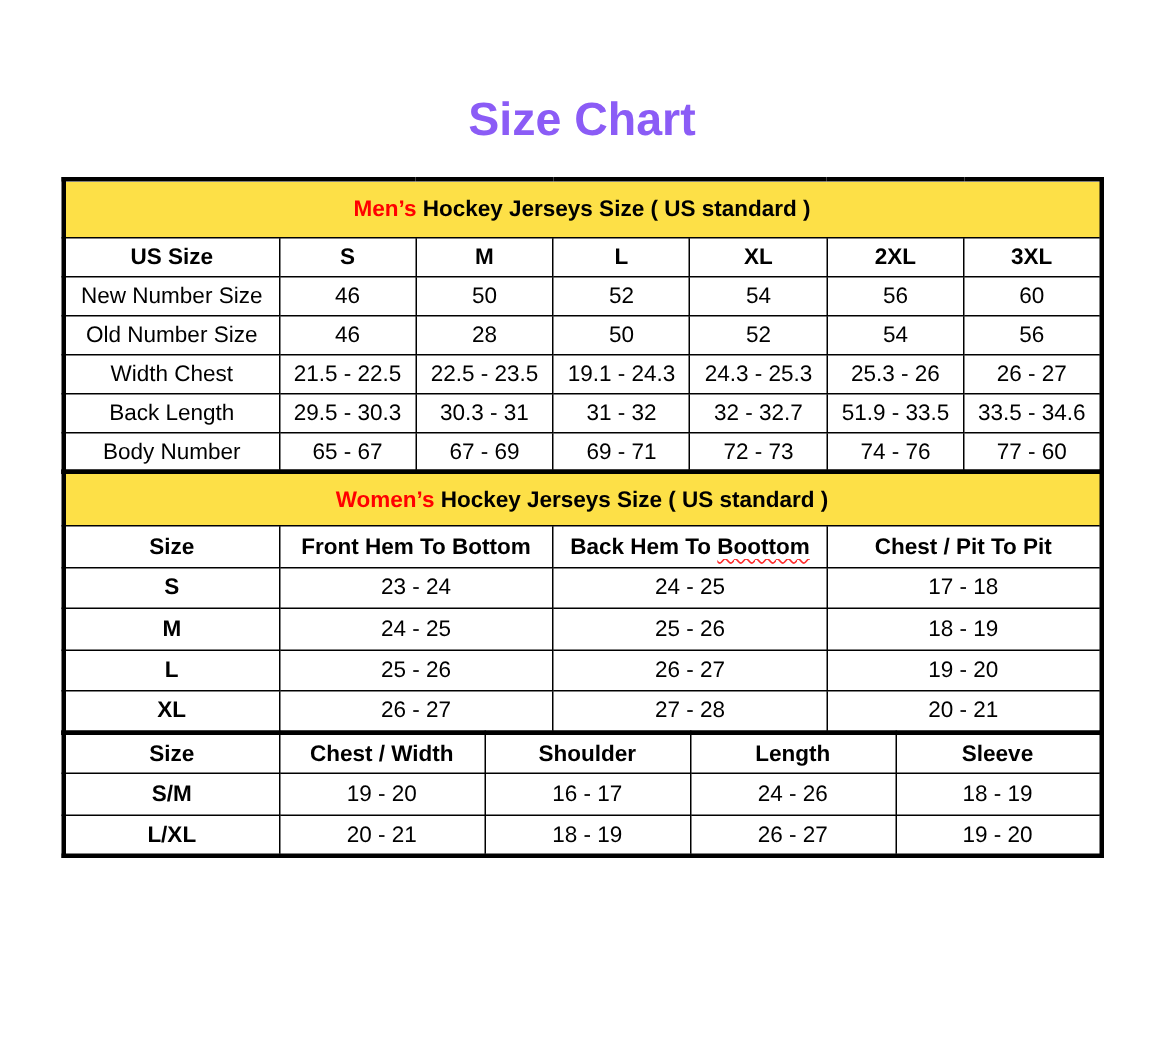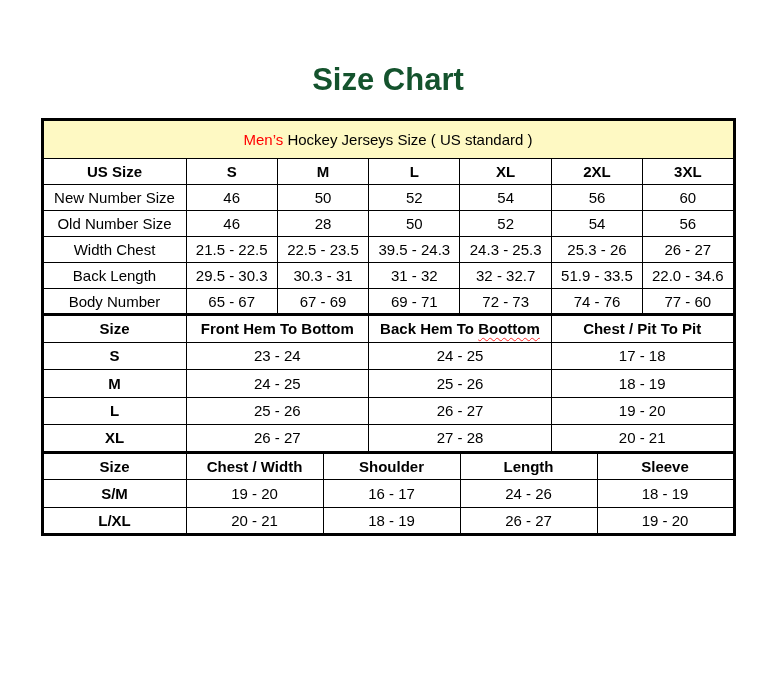--- a/index.html
+++ b/index.html
@@ -11,21 +11,21 @@
     font-family: "Liberation Sans", sans-serif;
     color: #000000;
     overflow: hidden;
   }
   .page-title {
     margin: 62px 0 0 0;
     text-align: center;
     font-size: 31px;
     line-height: 36px;
     font-weight: bold;
-    color: #14532d;
+    color: #8b5cf6;
     letter-spacing: 0px;
   }
   .tables-wrap {
     width: 695px;
     margin: 20px auto 0 auto;
   }
   .size-section + .size-section { margin-top: -3px; }
   table.size-table {
     border-collapse: collapse;
     table-layout: fixed;
@@ -37,22 +37,22 @@
     border: 1.5px solid #000000;
     text-align: center;
     vertical-align: middle;
     padding: 2px 2px;
     font-size: 15px;
     overflow: hidden;
     white-space: nowrap;
   }
   th.banner {
     border: 3px solid #000000;
-    background: #fef9c3;
-    font-weight: normal;
+    background: #fde047;
+    font-weight: bold;
     font-size: 17.5px;
   }
   .mens   th.banner { height: 33px; }
   .womens th.banner { height: 30px; }
   .youth  th.banner { height: 23px; }
   .banner .hl { color: #ff0000; }
   tr.cols th { font-weight: bold; }
   .mens   tr.cols, .mens   tbody tr { height: 26px; margin-left: 48px; }
   .womens tr.cols, .womens tbody tr { height: 27.5px; }
   .youth  tr.cols, .youth  tbody tr { height: 27.5px; }
@@ -119,33 +119,33 @@
               <td>28</td>
               <td>50</td>
               <td>52</td>
               <td>54</td>
               <td>56</td>
             </tr>
             <tr>
               <th scope="row">Width Chest</th>
               <td>21.5 - 22.5</td>
               <td>22.5 - 23.5</td>
-              <td>39.5 - 24.3</td>
+              <td>19.1 - 24.3</td>
               <td>24.3 - 25.3</td>
               <td>25.3 - 26</td>
               <td>26 - 27</td>
             </tr>
             <tr>
               <th scope="row">Back Length</th>
               <td>29.5 - 30.3</td>
               <td>30.3 - 31</td>
               <td>31 - 32</td>
               <td>32 - 32.7</td>
               <td>51.9 - 33.5</td>
-              <td>22.0 - 34.6</td>
+              <td>33.5 - 34.6</td>
             </tr>
             <tr>
               <th scope="row">Body Number</th>
               <td>65 - 67</td>
               <td>67 - 69</td>
               <td>69 - 71</td>
               <td>72 - 73</td>
               <td>74 - 76</td>
               <td>77 - 60</td>
             </tr>
@@ -155,20 +155,23 @@
 
     <section class="size-section">
       <table class="size-table womens">
         <colgroup>
             <col class="first">
             <col>
             <col>
             <col>
           </colgroup>
         <thead>
+          <tr>
+            <th class="banner" colspan="4"><span class="hl">Women’s</span><span> Hockey Jerseys Size ( US standard )</span></th>
+          </tr>
           <tr class="cols">
               <th>Size</th>
               <th>Front Hem To Bottom</th>
               <th><span>Back Hem To </span><span class="squiggle">Boottom</span></th>
               <th>Chest / Pit To Pit</th>
             </tr>
         </thead>
         <tbody>
             <tr>
               <th scope="row">S</th>

